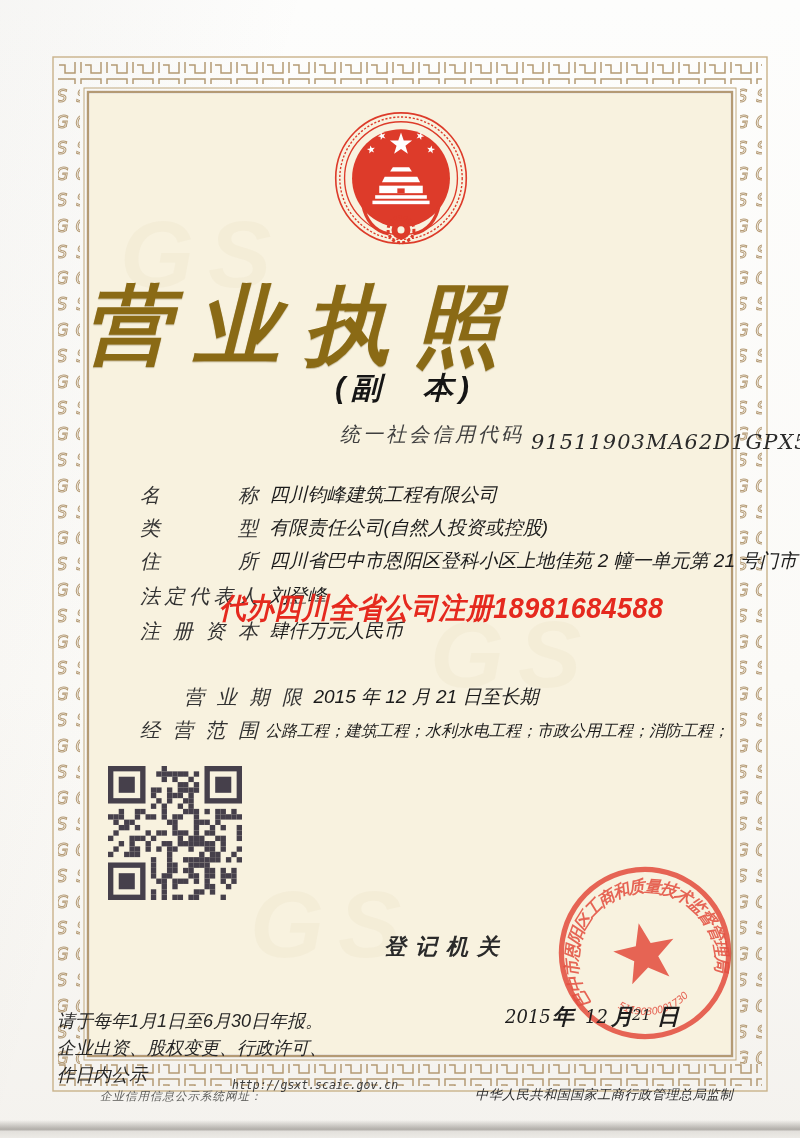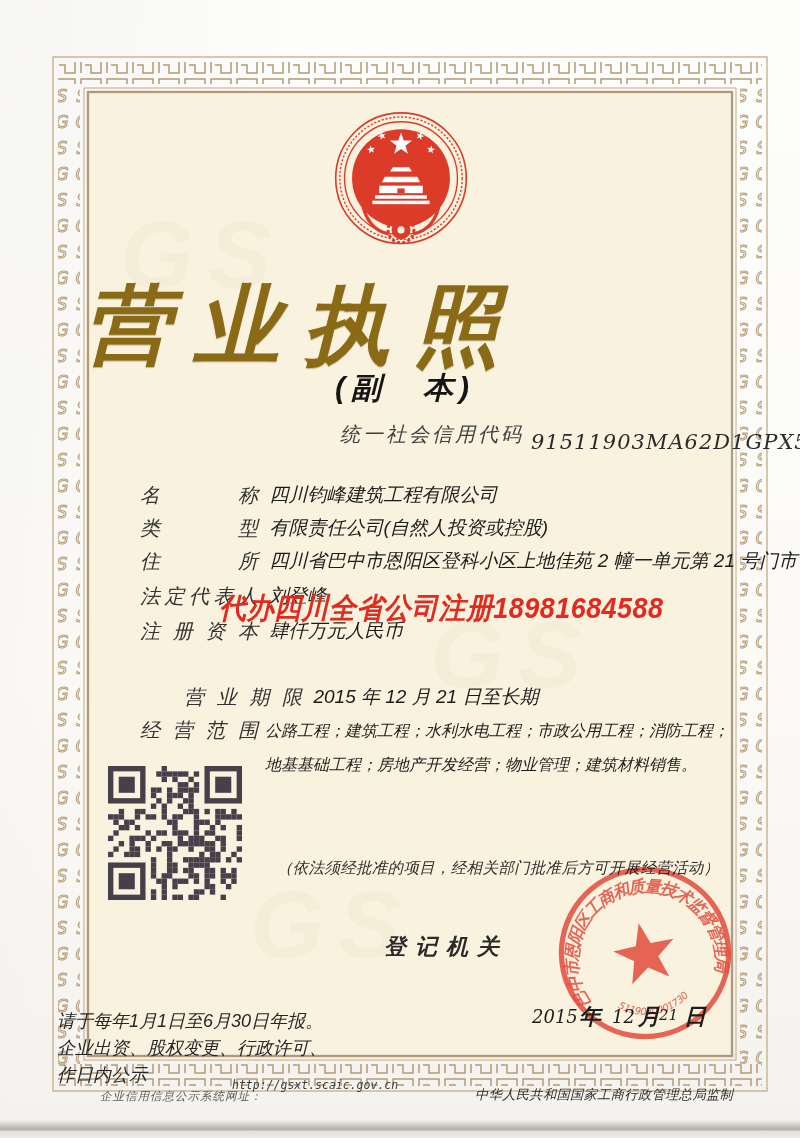--- a/index.html
+++ b/index.html
@@ -33,21 +33,21 @@
   .scope-lines{position:absolute; left:265px; top:714px; width:470px; font-size:16px; line-height:34px; color:#1b1b1b;}
   .watermark{
     position:absolute; left:219px; top:589px; font-size:29px; font-weight:bold;
     white-space:nowrap; transform:scaleX(.93); transform-origin:left top; letter-spacing:.5px;
   }
   .qr{position:absolute; left:108px; top:766px; width:134px; height:134px;}
   .note{position:absolute; left:277px; top:858px; font-size:15.5px; color:#2e2e2e; white-space:nowrap; letter-spacing:.3px;}
   .registry{position:absolute; left:384px; top:932px; font-size:22px; letter-spacing:9px; color:#2a2a2a; font-weight:600;}
   .seal{position:absolute; left:550px; top:858px; width:190px; height:190px; mix-blend-mode:multiply; opacity:.92;}
   .date-row{position:absolute; left:0; top:1000px; width:800px; height:30px;}
-  .date-row span{position:absolute; color:#1d1d1d;margin-left:27px;}
+  .date-row span{position:absolute; color:#1d1d1d;}
   .d-num{font-family:"DejaVu Serif", serif; font-size:18px; top:6px;}
   .d-unit{font-size:22px; font-weight:600; top:2px;}
   .notice{position:absolute; left:57px; top:1008px; font-size:18px; line-height:27px; color:#262626; width:270px;}
   .web-label{position:absolute; left:100px; top:1089px; font-size:11.5px; color:#5a5a57; letter-spacing:1px;}
   .web-url{position:absolute; left:232px; top:1078px; font-size:11.5px; color:#3a3a3a; font-family:"DejaVu Sans Mono", monospace;}
   .issuer{position:absolute; left:475px; top:1086px; font-size:13.2px; color:#2b2b2b; letter-spacing:.4px;}
   .ghost{position:absolute; font-size:95px; font-weight:bold; color:#8a6a15; opacity:.03; letter-spacing:14px;}
   .scan-shadow{position:absolute; left:0; top:1120px; width:800px; height:18px;
     background:linear-gradient(to bottom, rgba(0,0,0,0) 0%, rgba(85,80,74,.42) 52%, rgba(150,146,140,.18) 64%, rgba(214,212,208,.25) 100%);}
 </style>
@@ -134,21 +134,20 @@
   </div>
   <div class="frow" style="top:684px;margin-left:44px;">
     <span class="flabel">营业期限</span>
     <span class="fvalue">2015 年 12 月 21 日至长期</span>
   </div>
   <div class="frow" style="top:717px;">
     <span class="flabel">经营范围</span>
   </div>
   <div class="scope-lines">
     <div>公路工程；建筑工程；水利水电工程；市政公用工程；消防工程；</div>
-    <div>地基基础工程；房地产开发经营；物业管理；建筑材料销售。</div>
   </div>
 
   <div class="watermark" style="color:#e5291e;">代办四川全省公司注册18981684588</div>
 
   <svg class="qr" id="qr-svg" viewBox="0 0 134 134">
       <rect x="53.6" y="0" width="5.36" height="5.36" fill="#46404b"></rect>
       <rect x="48.24" y="5.36" width="5.36" height="5.36" fill="#46404b"></rect>
       <rect x="53.6" y="5.36" width="5.36" height="5.36" fill="#46404b"></rect>
       <rect x="58.96" y="5.36" width="5.36" height="5.36" fill="#46404b"></rect>
       <rect x="64.32000000000001" y="5.36" width="5.36" height="5.36" fill="#46404b"></rect>
@@ -348,21 +347,20 @@
       <rect x="5.36" y="5.36" width="26.8" height="26.8" fill="#f8f2df"></rect>
       <rect x="10.72" y="10.72" width="16.080000000000002" height="16.080000000000002" fill="#46404b"></rect>
       <rect x="96.48" y="0" width="37.52" height="37.52" fill="#46404b"></rect>
       <rect x="101.84" y="5.36" width="26.8" height="26.8" fill="#f8f2df"></rect>
       <rect x="107.2" y="10.72" width="16.080000000000002" height="16.080000000000002" fill="#46404b"></rect>
       <rect x="0" y="96.48" width="37.52" height="37.52" fill="#46404b"></rect>
       <rect x="5.36" y="101.84" width="26.8" height="26.8" fill="#f8f2df"></rect>
       <rect x="10.72" y="107.2" width="16.080000000000002" height="16.080000000000002" fill="#46404b"></rect>
     </svg>
 
-  <div class="note">（依法须经批准的项目，经相关部门批准后方可开展经营活动）</div>
 
   <div class="registry">登记机关</div>
 
   <svg class="seal" viewBox="0 0 200 200">
     <g transform="rotate(-12 100 100)" fill-opacity="0.88" stroke-opacity="0.88">
       <circle cx="100" cy="100" r="88" fill="none" stroke="#e8453a" stroke-width="5.5"></circle>
       <polygon fill="#e8453a" points="100,68 108,91 132.3,91.5 112.9,106.2 120,129.5 100,115.6 80,129.5 87.1,106.2 67.7,91.5 92,91"></polygon>
       <path id="sealArc" d="M 34,140 A 73,73 0 1 1 166,140" fill="none"></path>
       <path id="numArc" d="M 60,150 A 60,60 0 0 0 140,150" fill="none"></path>
       <text font-size="17.5" fill="#e8453a" font-family="'Liberation Sans',sans-serif" font-weight="bold">

